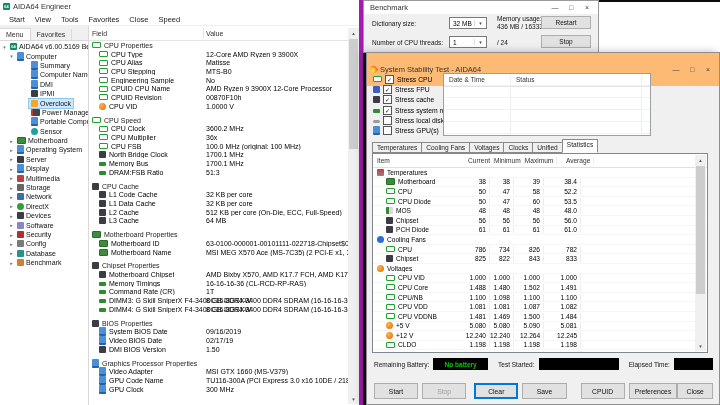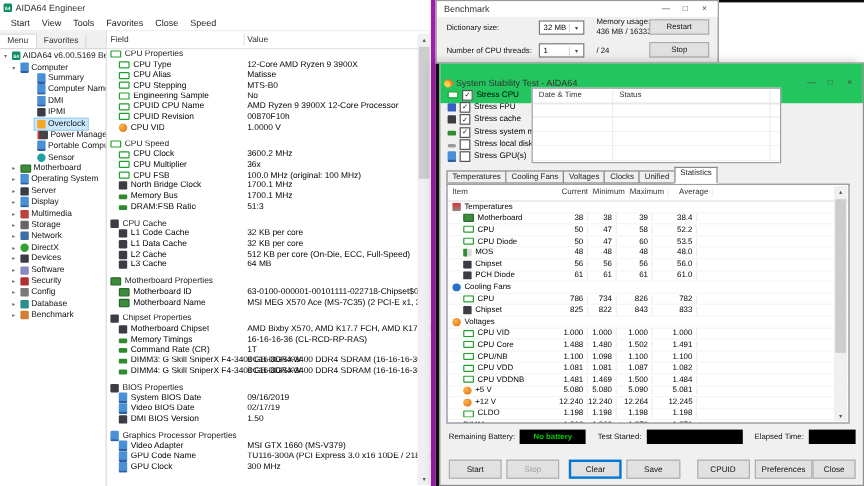--- a/index.html
+++ b/index.html
@@ -97,21 +97,21 @@
   #benchwin{left:363px;top:0;width:236px;height:53px;overflow:hidden;border-color:#9a9a9a;}
   #benchwin .row{position:absolute;font-size:6.5px;color:#111;}
   .dropdown{position:absolute;width:38px;height:12px;background:#fff;border:1px solid #7a7a7a;
       font-size:6.5px;display:flex;align-items:center;padding-left:3px;box-sizing:border-box;}
   .dropdown .dd-arr{margin-left:auto;width:11px;text-align:center;font-size:5px;color:#444;border-left:1px solid #ddd;}
   .pbtn{position:absolute;background:#e1e1e1;border:1px solid #adadad;font-size:6.5px;color:#111;
       display:flex;align-items:center;justify-content:center;box-sizing:border-box;}
 
   
   #stabwin{left:366px;top:52px;width:354px;height:353px;box-shadow:-4px 0 8px rgba(0,0,0,.25);}
-  #stabwin .tbar{height:33px;background:#22c55e;}
+  #stabwin .tbar{height:33px;background:#fdba74;}
   .stress{position:absolute;left:6px;top:21px;}
   .srow{display:flex;align-items:center;height:10.3px;font-size:6.8px;gap:3px;white-space:nowrap;}
   .srow .box{width:7px;height:7px;background:#fff;border:1px solid #555;flex:0 0 7px;
       display:flex;align-items:center;justify-content:center;font-size:6px;color:#111;}
   .srow .box::after{content:"";}
   .srow.on .box::after{content:"✓";}
   #logbox{position:absolute;left:76px;top:20px;width:208px;height:63px;background:#fff;
       border:1px solid #9a9fa5;box-sizing:border-box;
       background-image:repeating-linear-gradient(to bottom,transparent 0 11px,#f2f2f2 11px 12px);}
   #logbox .lh{position:absolute;top:2px;font-size:6.5px;color:#333;}

